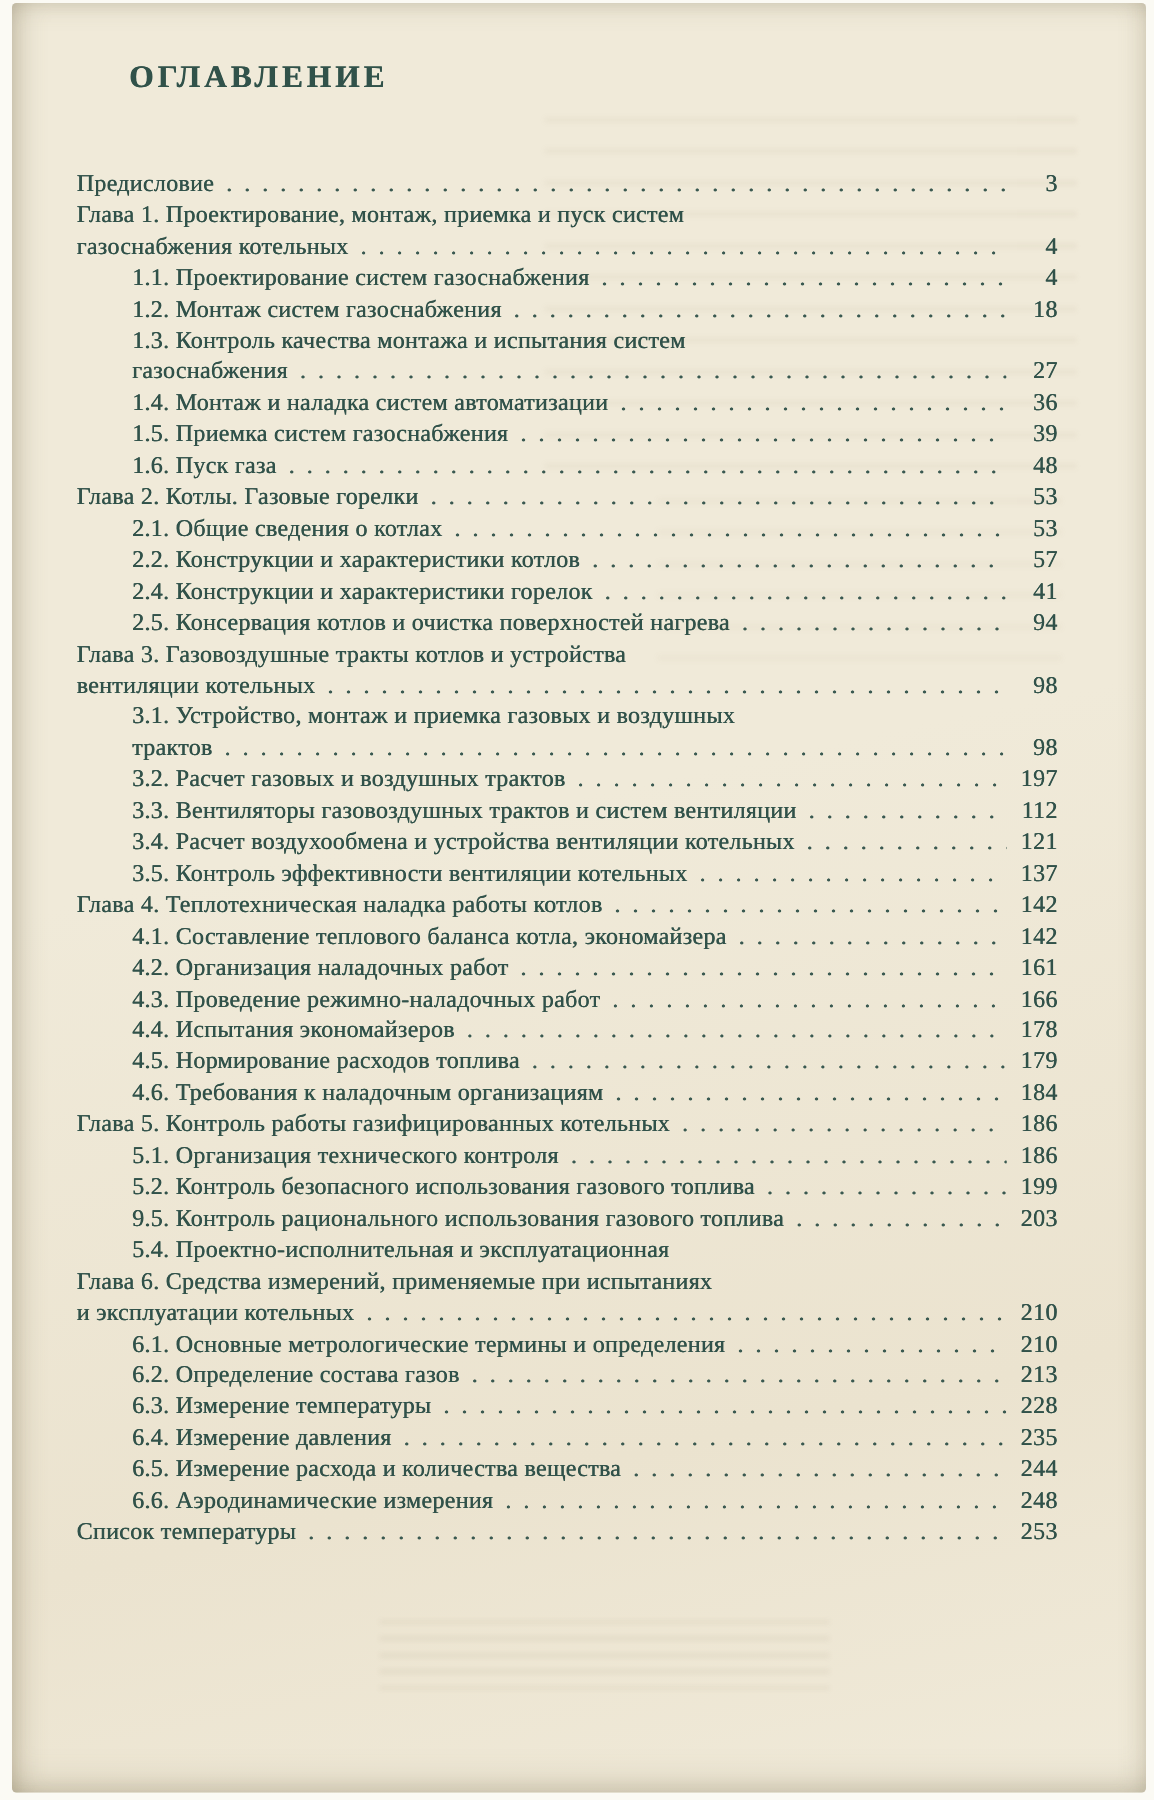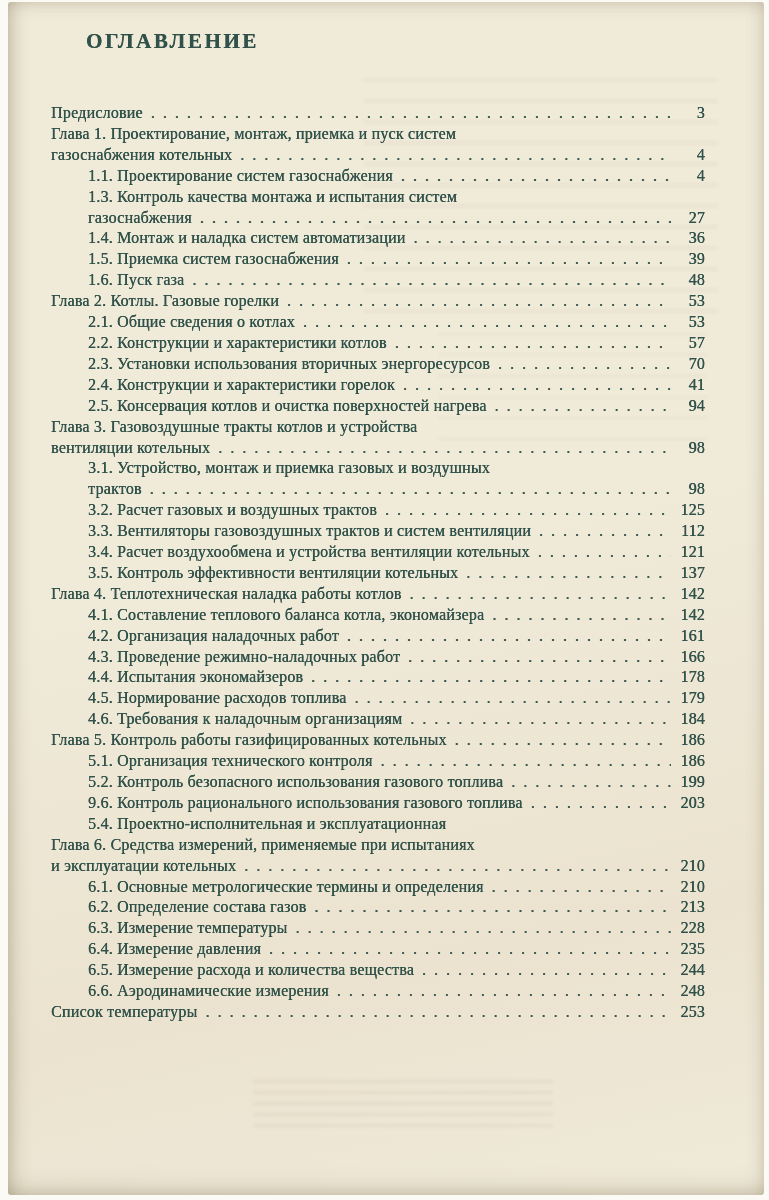--- a/index.html
+++ b/index.html
@@ -28,21 +28,21 @@
   .content {
     position: absolute;
     left: 43px; right: 59px; top: 0;
     color: var(--ink, #31524a);
   }
 
   .title {
     font-size: 21px;
     font-weight: bold;
     letter-spacing: 2.6px;
-    margin: 26px 0 0 35px;
+    margin: 36px 0 0 35px;
     line-height: 26px;
     text-shadow: 0.3px 0 0 currentColor;
   }
 
   .toc {
     margin-top: 49px;
     font-size: 16px;
     line-height: 20.9px;
     letter-spacing: 0.2px;
   }
@@ -126,20 +126,25 @@
     <span class="text">газоснабжения котельных</span>
     <span class="leader"></span>
     <span class="pagenum">4</span>
   </div>
         <div class="line indent-1">
     <span class="text">1.1. Проектирование систем газоснабжения</span>
     <span class="leader"></span>
     <span class="pagenum">4</span>
   </div>
         <div class="line indent-1">
+    <span class="text">1.2. Монтаж систем газоснабжения</span>
+    <span class="leader"></span>
+    <span class="pagenum">18</span>
+  </div>
+        <div class="line indent-1">
     <span class="text">1.3. Контроль качества монтажа и испытания систем</span>
 
   </div>
         <div class="line indent-1">
     <span class="text">газоснабжения</span>
     <span class="leader"></span>
     <span class="pagenum">27</span>
   </div>
         <div class="line indent-1">
     <span class="text">1.4. Монтаж и наладка систем автоматизации</span>
@@ -165,25 +170,20 @@
     <span class="text">2.1. Общие сведения о котлах</span>
     <span class="leader"></span>
     <span class="pagenum">53</span>
   </div>
         <div class="line indent-1">
     <span class="text">2.2. Конструкции и характеристики котлов</span>
     <span class="leader"></span>
     <span class="pagenum">57</span>
   </div>
         <div class="line indent-1">
-    <span class="text">2.3. Установки использования вторичных энергоресурсов</span>
-    <span class="leader"></span>
-    <span class="pagenum">70</span>
-  </div>
-        <div class="line indent-1">
     <span class="text">2.4. Конструкции и характеристики горелок</span>
     <span class="leader"></span>
     <span class="pagenum">41</span>
   </div>
         <div class="line indent-1">
     <span class="text">2.5. Консервация котлов и очистка поверхностей нагрева</span>
     <span class="leader"></span>
     <span class="pagenum">94</span>
   </div>
         <div class="line indent-0">
@@ -200,21 +200,21 @@
 
   </div>
         <div class="line indent-1">
     <span class="text">трактов</span>
     <span class="leader"></span>
     <span class="pagenum">98</span>
   </div>
         <div class="line indent-1">
     <span class="text">3.2. Расчет газовых и воздушных трактов</span>
     <span class="leader"></span>
-    <span class="pagenum">125</span>
+    <span class="pagenum">197</span>
   </div>
         <div class="line indent-1">
     <span class="text">3.3. Вентиляторы газовоздушных трактов и систем вентиляции</span>
     <span class="leader"></span>
     <span class="pagenum">112</span>
   </div>
         <div class="line indent-1">
     <span class="text">3.4. Расчет воздухообмена и устройства вентиляции котельных</span>
     <span class="leader"></span>
     <span class="pagenum">121</span>
@@ -268,21 +268,21 @@
     <span class="text">5.1. Организация технического контроля</span>
     <span class="leader"></span>
     <span class="pagenum">186</span>
   </div>
         <div class="line indent-1">
     <span class="text">5.2. Контроль безопасного использования газового топлива</span>
     <span class="leader"></span>
     <span class="pagenum">199</span>
   </div>
         <div class="line indent-1">
-    <span class="text">9.6. Контроль рационального использования газового топлива</span>
+    <span class="text">9.5. Контроль рационального использования газового топлива</span>
     <span class="leader"></span>
     <span class="pagenum">203</span>
   </div>
         <div class="line indent-1">
     <span class="text">5.4. Проектно-исполнительная и эксплуатационная</span>
 
   </div>
         <div class="line indent-0">
     <span class="text">Глава 6. Средства измерений, применяемые при испытаниях</span>
 

